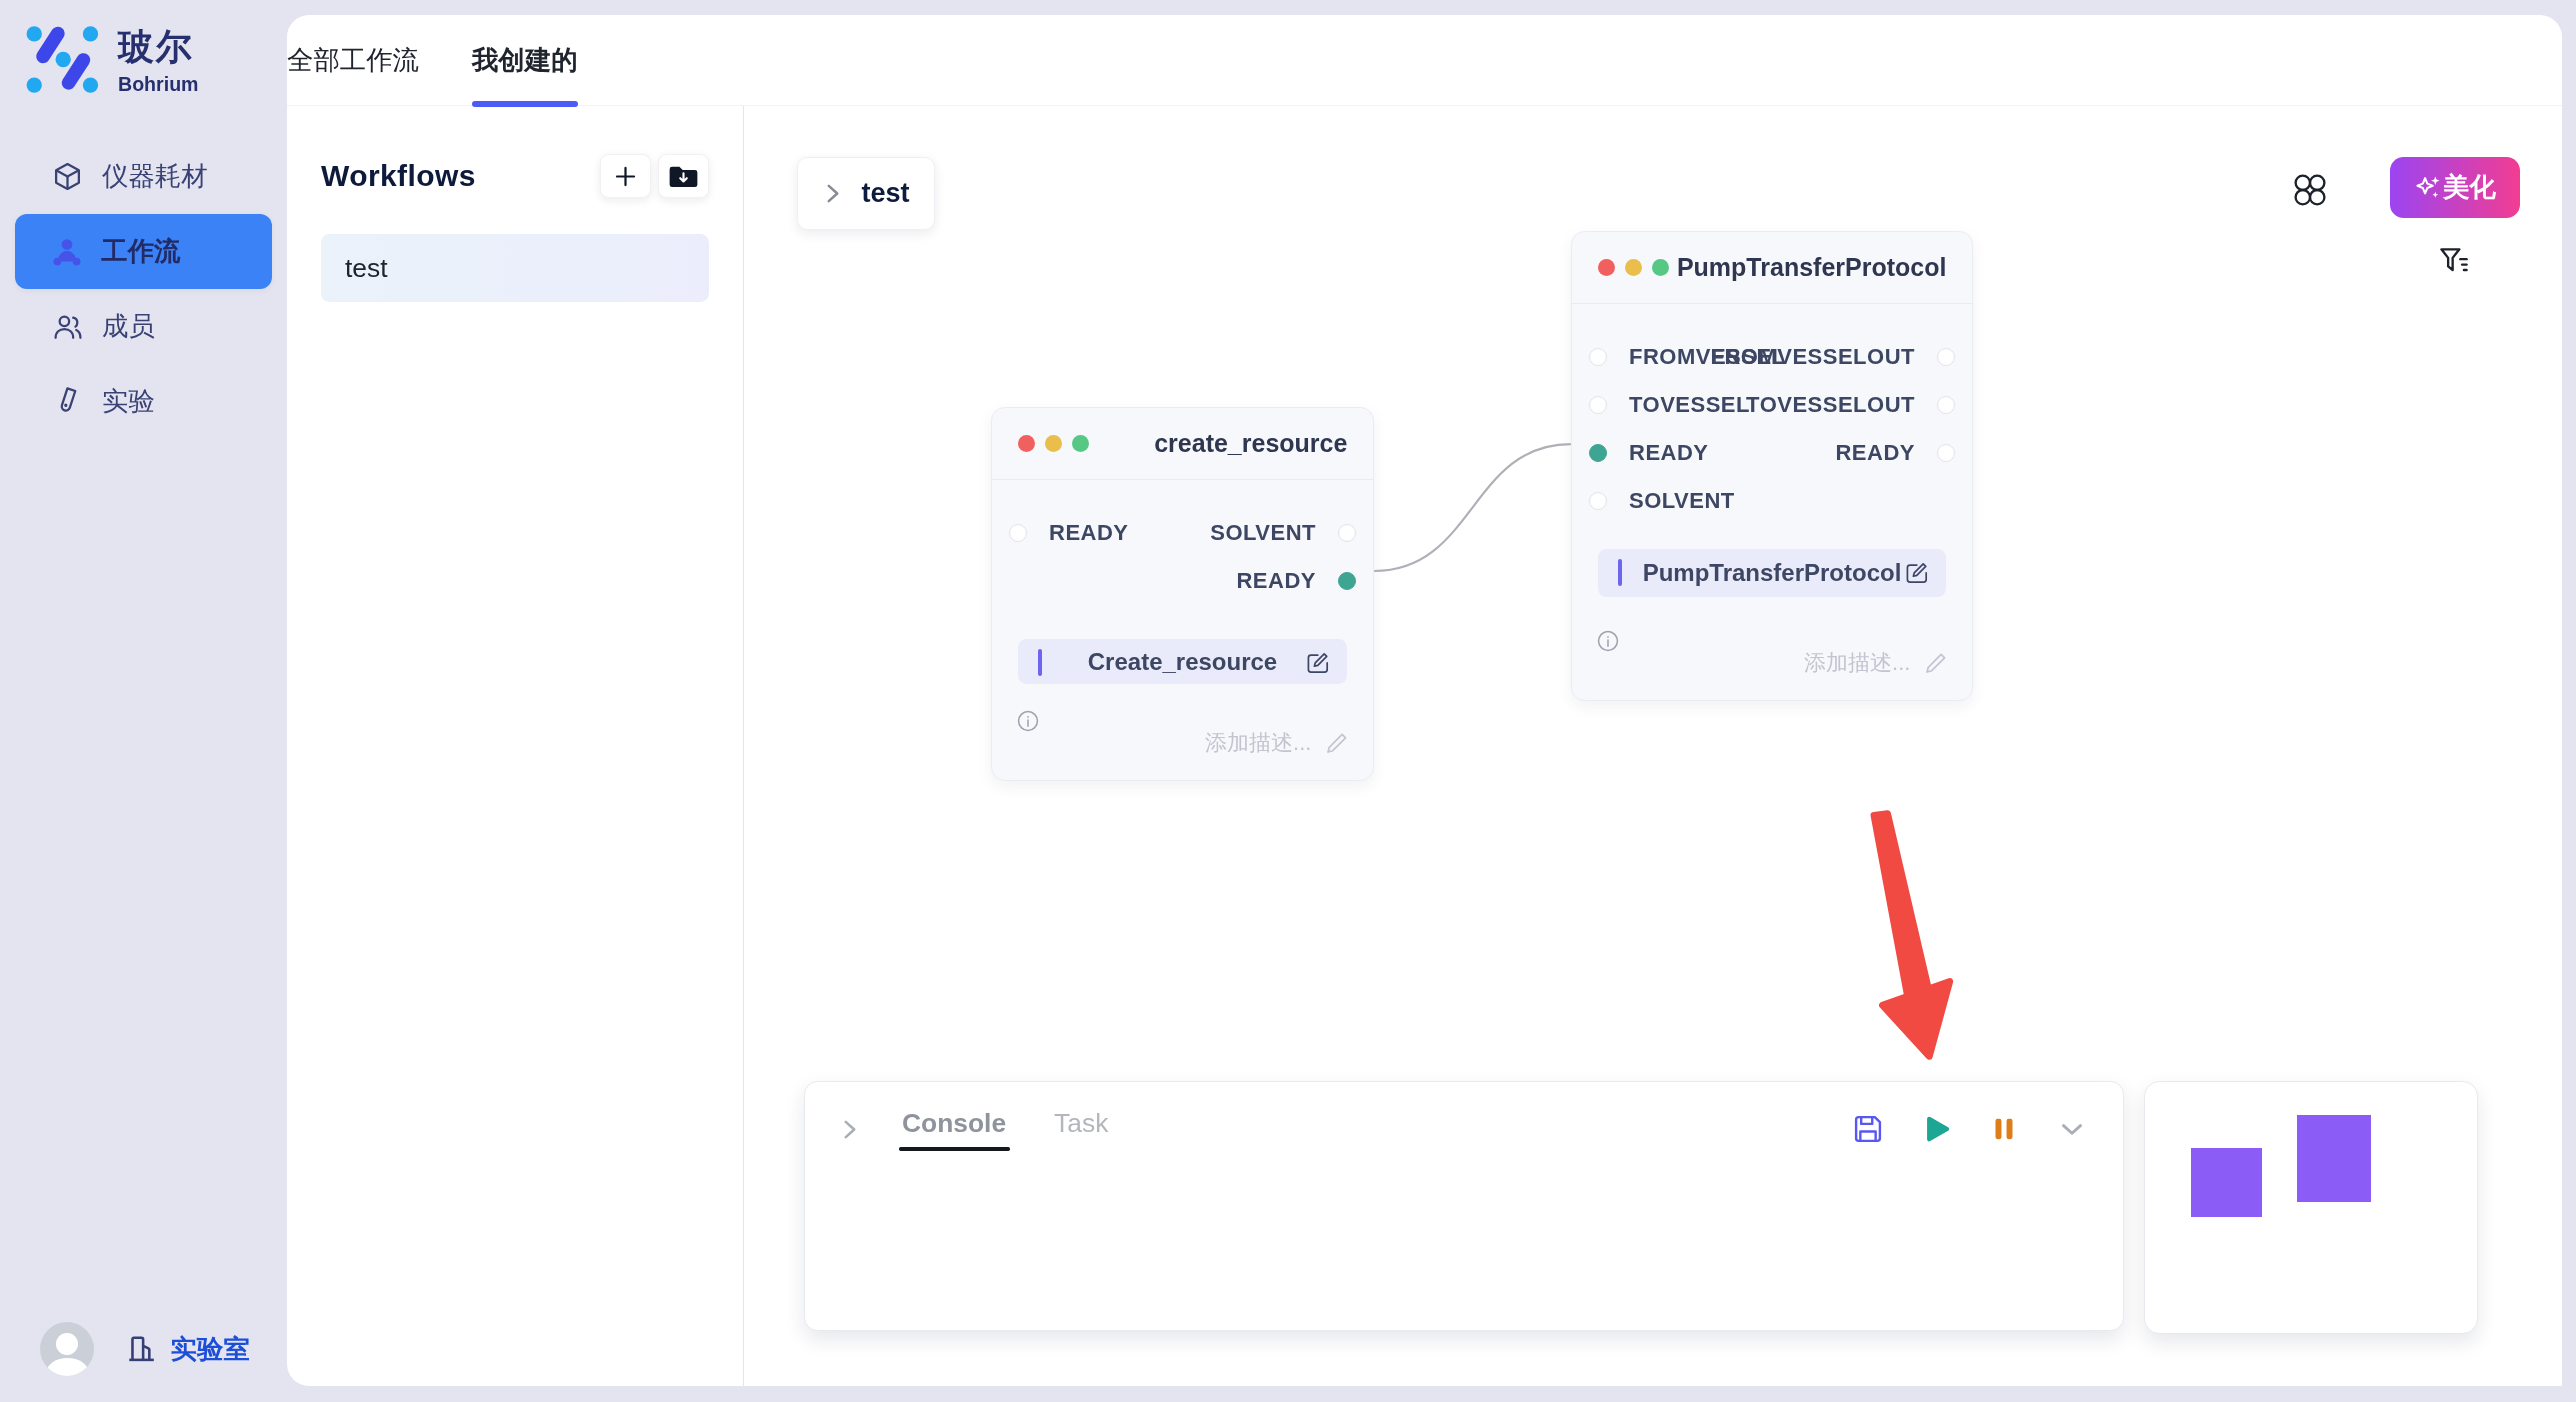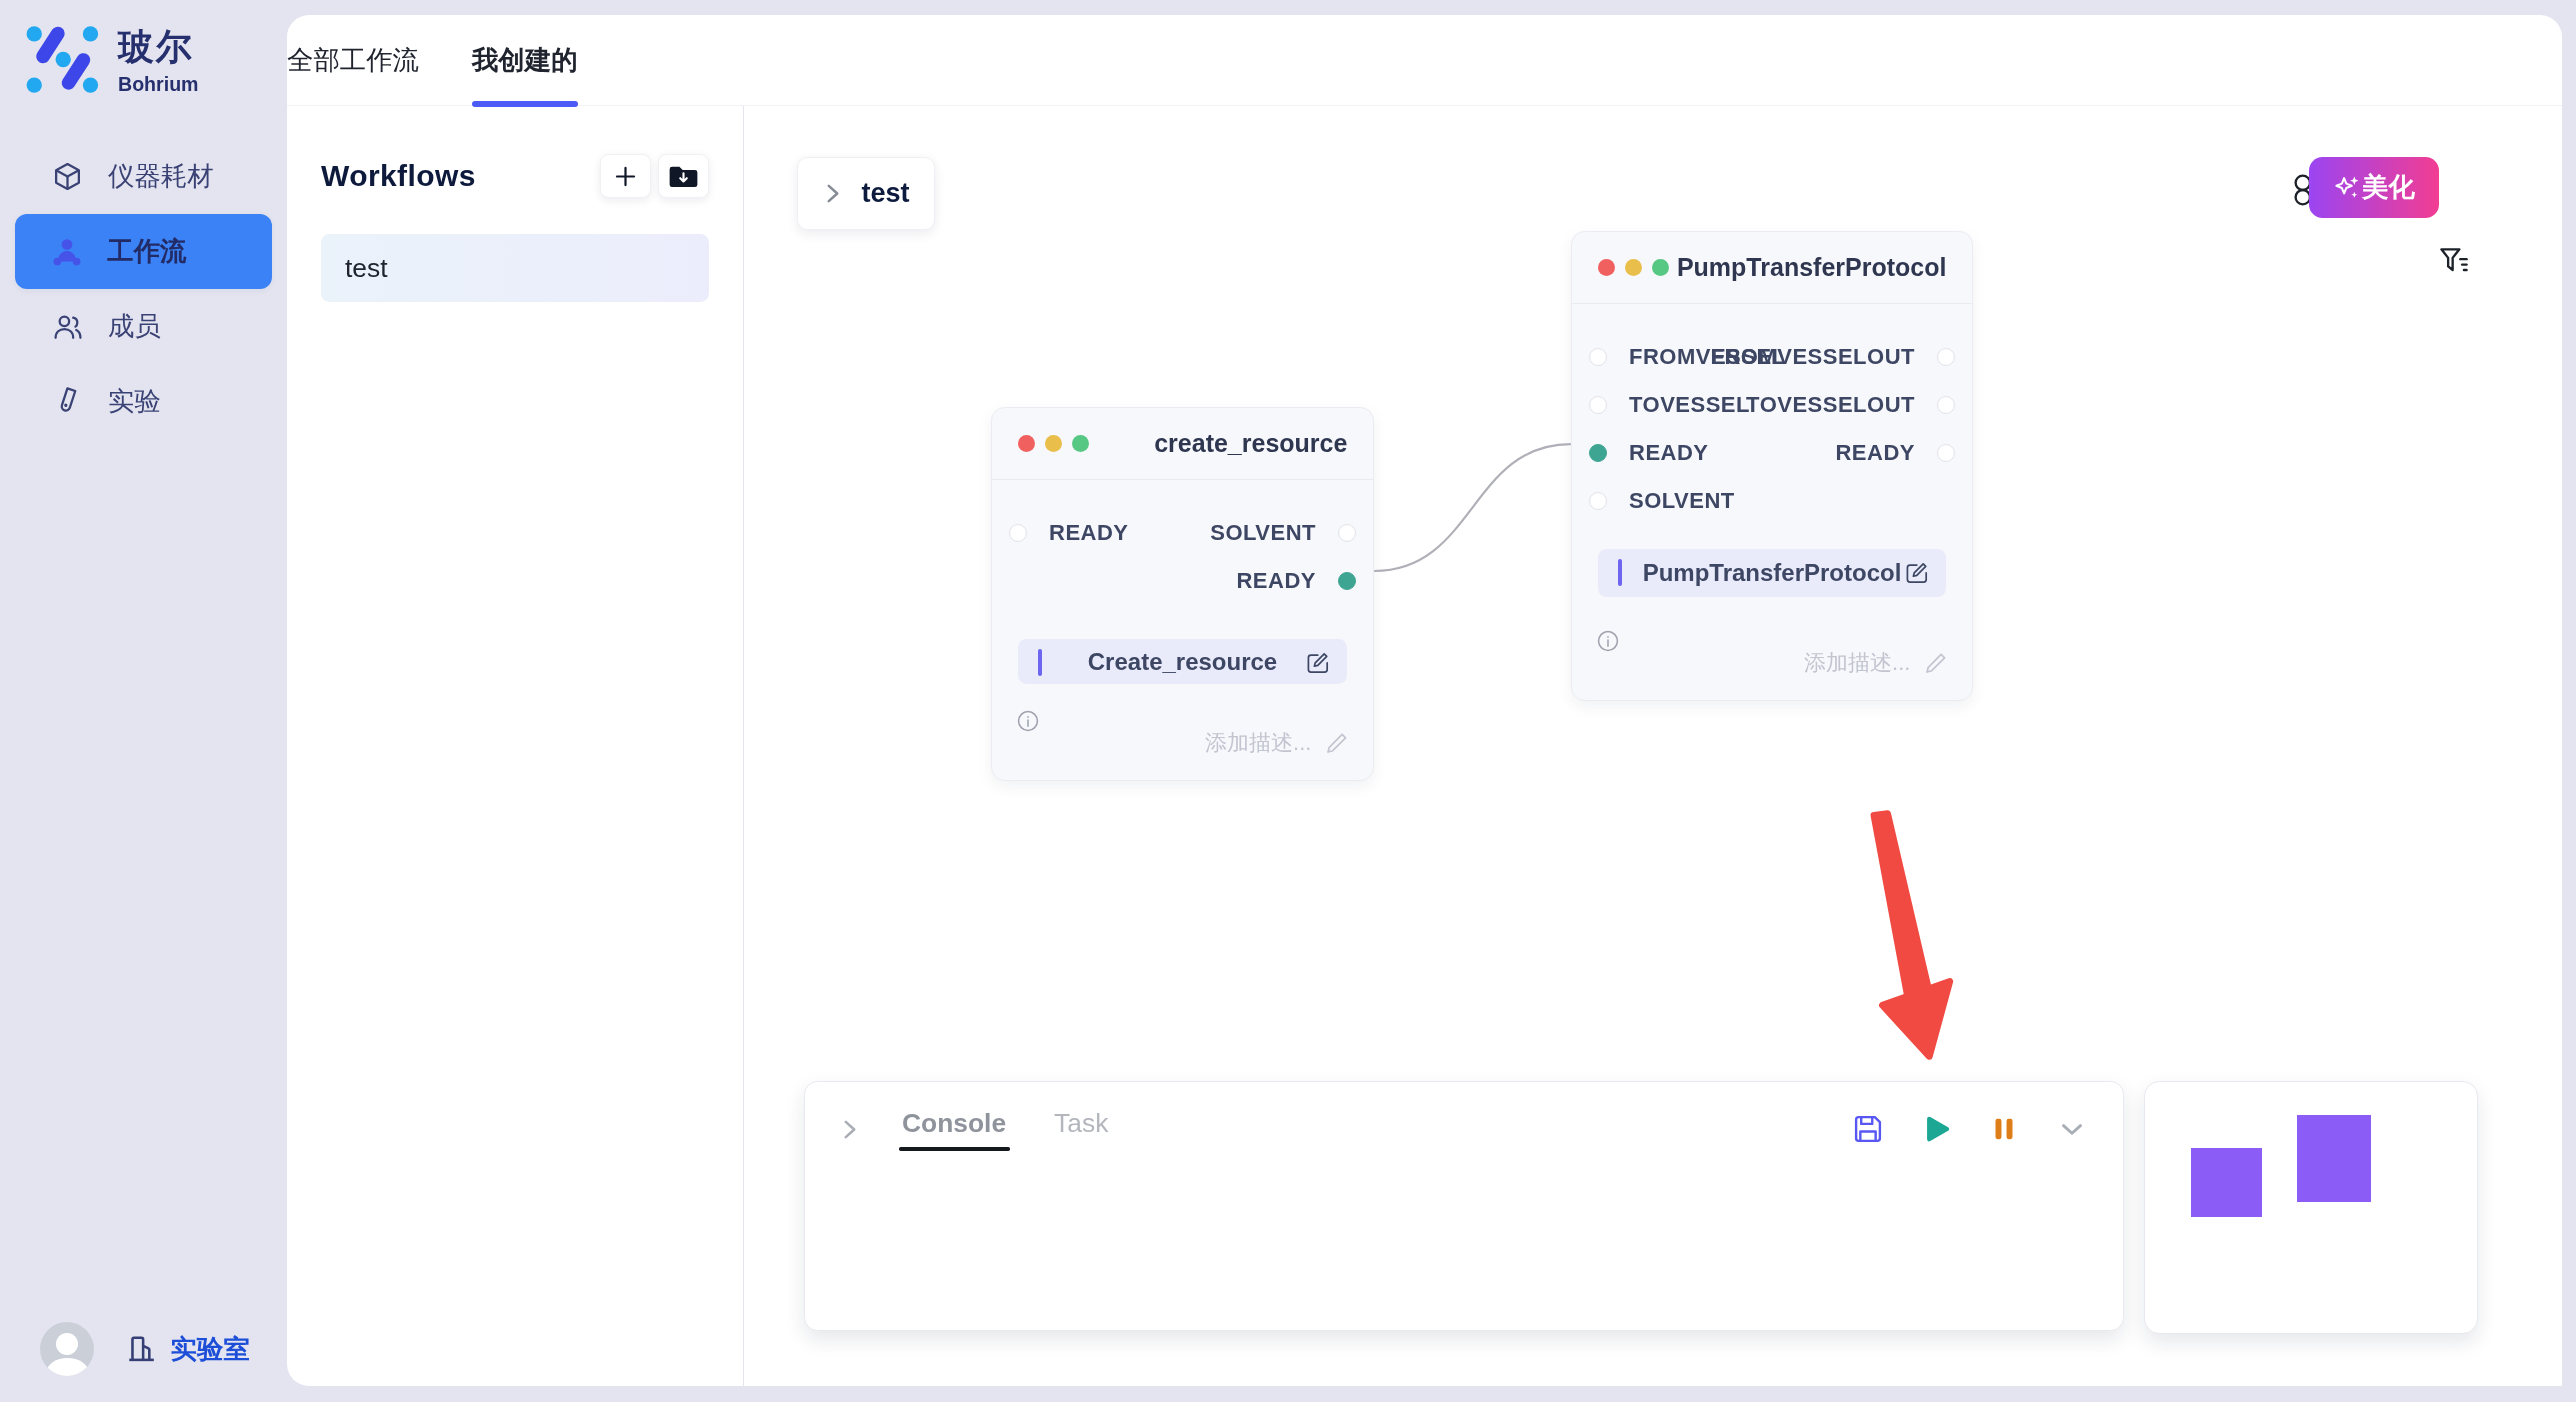--- a/index.html
+++ b/index.html
@@ -8,21 +8,21 @@
   #app { position:relative; width:2576px; height:1402px; }
 
   
   .sidebar { position:absolute; left:0; top:0; width:255px; height:1402px; }
   .logo { position:absolute; left:24px; top:22px; display:flex; align-items:center; gap:19px; }
   .logo-text .cn { font-size:36px; font-weight:700; color:#27306E; letter-spacing:1.7px; }
   .logo-text .en { font-size:19.6px; font-weight:700; color:#27306E; margin-top:1.7px; }
   .nav { position:absolute; left:0; top:139px; width:287px; }
   .nav-item { position:relative; height:75px; display:flex; align-items:center; padding-left:49px; cursor:pointer; }
   .nav-item .ic { width:37px; display:flex; justify-content:center; }
-  .nav-item .lbl { margin-left:22px; font-size:26.4px; color:#3A4275; }
+  .nav-item .lbl { margin-left:16px; font-size:26.4px; color:#3A4275; }
   .nav-item.active { background:#3b82f6; border-radius:12px; margin:0 15.3px; padding-left:33px; box-shadow:0 1.7px 6.8px rgba(40,48,120,.05); }
   .nav-item.active .lbl { font-weight:700; color:#222B66; }
   .side-footer { position:absolute; left:40px; bottom:25.6px; display:flex; align-items:center; gap:31px; }
   .avatar { width:54px; height:54px; border-radius:50%; background:#CBD0D8; overflow:hidden; position:relative; }
   .avatar .head { position:absolute; left:16px; top:10.2px; width:22px; height:22px; border-radius:50%; background:#FFF; }
   .avatar .body { position:absolute; left:6.8px; top:36px; width:41px; height:27px; border-radius:50%; background:#FFF; }
   .workspace { display:flex; align-items:center; gap:13.6px; font-size:26.4px; font-weight:600; color:#1d4ed8; }
 
   
   .main { position:absolute; left:287px; top:15.3px; width:2275px; height:1371px; background:#FFF; border-radius:22px; }
@@ -40,21 +40,21 @@
   .wf-item { margin-top:36px; height:68px; border-radius:8.5px; background:linear-gradient(90deg,#EAF2FA 0%,#ECEDFC 100%); display:flex; align-items:center; padding-left:24px; font-size:26.4px; color:#20242E; cursor:pointer; }
 
   
   .canvas { position:absolute; left:457px; top:91px; right:0; bottom:0; background:#FFF; overflow:hidden; }
   .overlay-svg { position:absolute; left:0; top:0; width:100%; height:100%; pointer-events:none; z-index:5; }
 
   .breadcrumb-card { position:absolute; left:53px; top:51px; width:138px; height:73px; background:#FFF; border:0.9px solid #F0F0F4; border-radius:10.2px; box-shadow:0 3.4px 12px rgba(20,25,60,.08); display:flex; align-items:center; justify-content:center; gap:17px; z-index:4; }
   .breadcrumb-card .lbl { font-size:27px; font-weight:700; color:#0D1B3E; }
 
   .cmd-icon { position:absolute; left:1546px; top:64px; width:39px; height:39px; display:flex; align-items:center; justify-content:center; cursor:pointer; z-index:4; }
-  .beautify { position:absolute; left:1565px; top:51px; width:130px; height:61px; border:none; border-radius:13.6px; background:linear-gradient(90deg,#9B45F2 0%,#F23D92 100%); color:#FFF; font-size:26.4px; font-weight:700; display:flex; align-items:center; justify-content:center; cursor:pointer; z-index:4; font-family:inherit; }
+  .beautify { position:absolute; left:1646px; top:51px; width:130px; height:61px; border:none; border-radius:13.6px; background:linear-gradient(90deg,#9B45F2 0%,#F23D92 100%); color:#FFF; font-size:26.4px; font-weight:700; display:flex; align-items:center; justify-content:center; cursor:pointer; z-index:4; font-family:inherit; }
   .filter-icon { position:absolute; left:1690px; top:135px; width:39px; height:39px; display:flex; align-items:center; justify-content:center; cursor:pointer; z-index:4; }
 
   
   .node { position:absolute; background:#F7F8FB; border:1.7px solid #EBEBF2; border-radius:13.6px; box-shadow:0 5.1px 15.3px rgba(23,26,75,.06); display:flex; flex-direction:column; z-index:2; }
   .node-header { height:72px; border-bottom:1.7px solid #EAEAF1; display:flex; align-items:center; padding:0 25.6px; flex:none; }
   .lights { display:flex; gap:10.2px; }
   .light { width:17px; height:17px; border-radius:50%; }
   .light.red { background:#F0605F; } .light.yellow { background:#E9BE4B; } .light.green { background:#57C784; }
   .node-title { margin-left:auto; font-size:25px; font-weight:600; color:#2E3650; }
   .ports { margin-top:29px; display:flex; flex-direction:column; }

